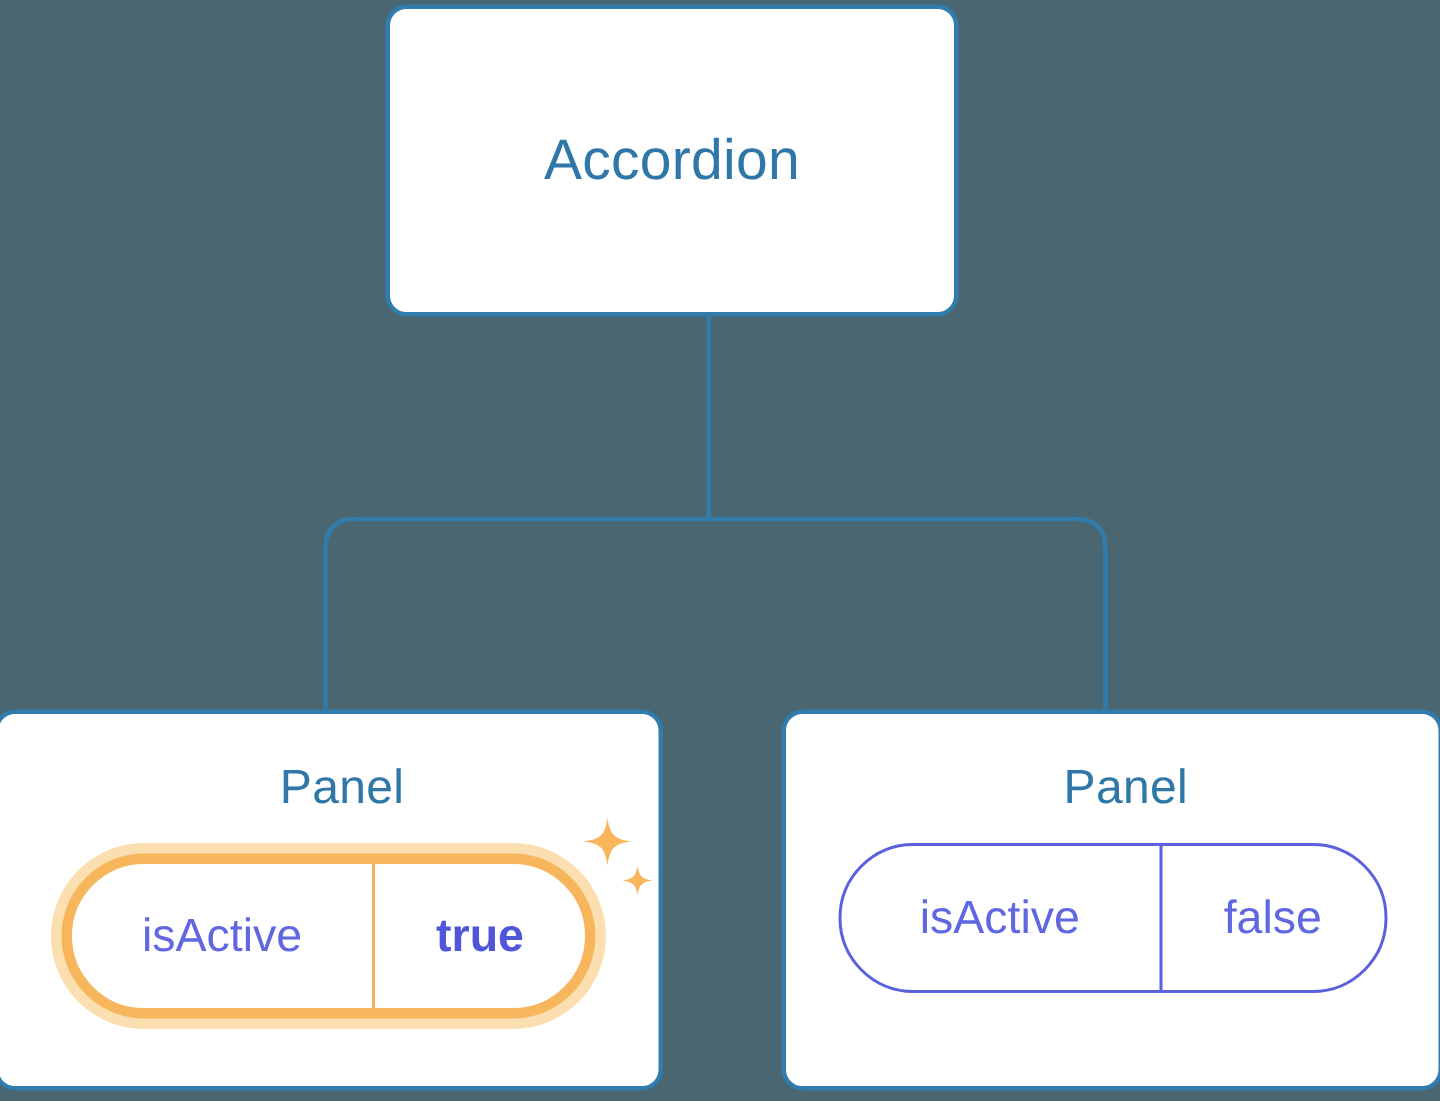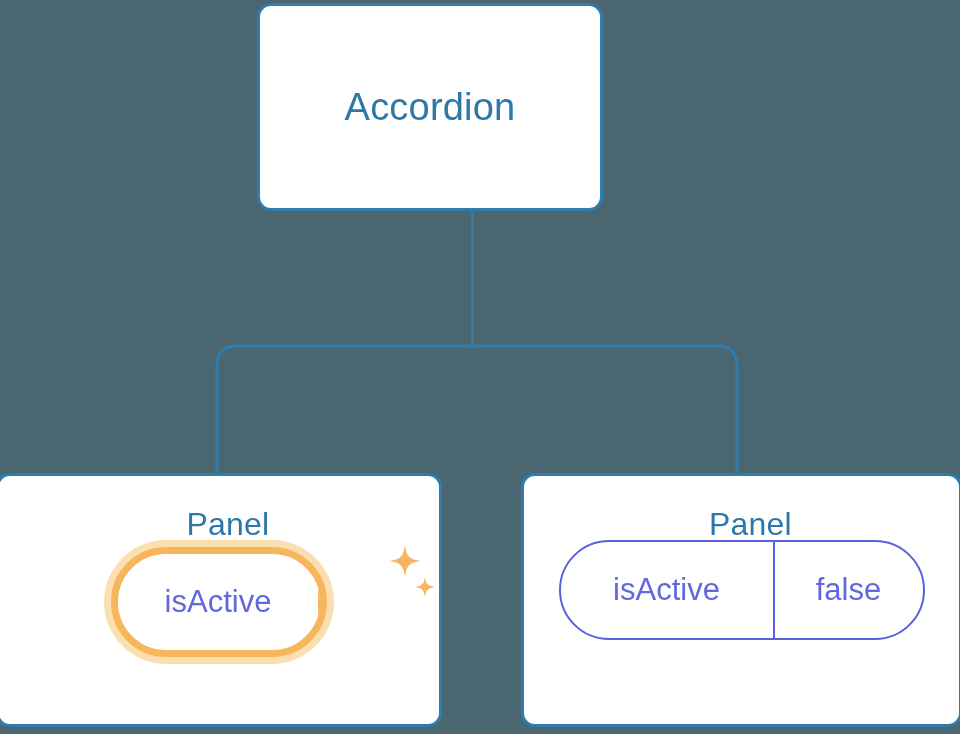--- a/index.html
+++ b/index.html
@@ -40,21 +40,21 @@
     border-radius: 14px;
     box-sizing: border-box;
     display: flex;
     flex-direction: column;
     align-items: center;
   }
 
   .node-root {
     left: 257px;
     top: 3px;
-    width: 346px;
+    width: 382px;
     height: 208px;
     justify-content: center;
   }
 
   .node-title {
     color: #2e77a8;
     font-size: 38px;
     font-weight: 400;
     letter-spacing: 0.2px;
     line-height: 1;
@@ -78,20 +78,21 @@
   }
   .panel-right {
     left: 521px;
     width: 441px;
     border-radius: 14px;
   }
 
   
   .pill-wrap {
     position: relative;
+    margin-top: 22px;
     display: flex;
     align-items: center;
   }
 
   .pill {
     display: flex;
     align-items: stretch;
     box-sizing: border-box;
     border-radius: 999px;
     background: #ffffff;
@@ -191,20 +192,21 @@
   </div>
 
   <div class="node node-panel panel-left">
     <div class="node-title">Panel</div>
 
     <div class="pill-wrap">
       <div class="pill-hi-outer">
         <div class="pill pill-hi">
           <div class="pill-cell pill-key">isActive</div>
           <div class="pill-div"></div>
+          <div class="pill-cell pill-val">true</div>
         </div>
       </div>
     </div>
   </div>
 
   <svg class="sparkles" viewBox="0 0 56 60" width="56" height="60" aria-hidden="true">
     <path d="M 22 2 C 23.6 13.6 26.4 16.4 38 18 C 26.4 19.6 23.6 22.4 22 34 C 20.4 22.4 17.6 19.6 6 18 C 17.6 16.4 20.4 13.6 22 2 Z" fill="#f7b55c"></path>
     <path d="M 42 34 C 43.05 41.1 44.9 42.95 52 44 C 44.9 45.05 43.05 46.9 42 54 C 40.95 46.9 39.1 45.05 32 44 C 39.1 42.95 40.95 41.1 42 34 Z" fill="#f7b55c"></path>
   </svg>
 

